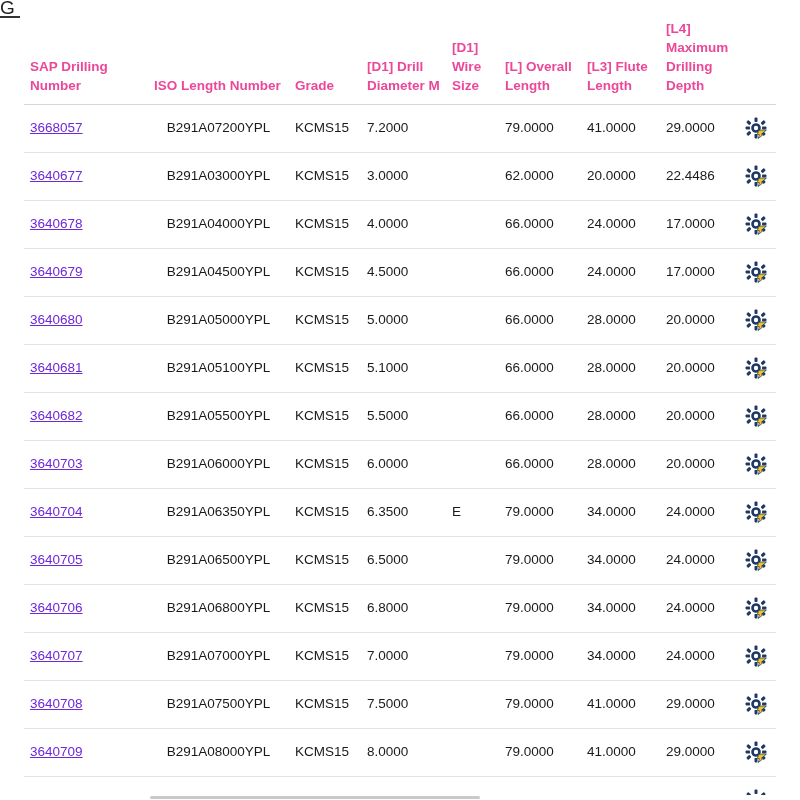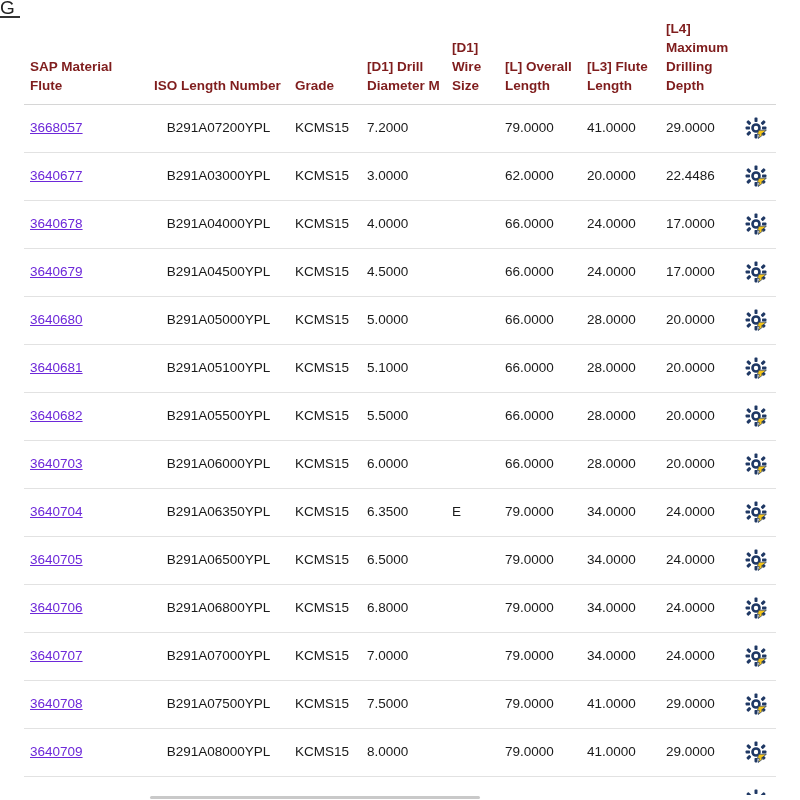--- a/index.html
+++ b/index.html
@@ -49,21 +49,21 @@
     border-collapse: collapse;
     width: 752px;
     table-layout: fixed;
   }
 
   table.grid thead th {
     vertical-align: bottom;
     text-align: left;
     font-size: 13.5px;
     font-weight: bold;
-    color: #7f1d1d;
+    color: #ec4899;
     padding: 0 6px 9px 6px;
     line-height: 19px;
     border-bottom: 1px solid #d6d6d6;
     height: 104px;
     box-sizing: border-box;
   }
 
   table.grid tbody td {
     font-size: 13.5px;
     color: #1a1a1a;
@@ -145,21 +145,21 @@
 
   <div class="left-artifact">
     <span class="g1">G</span>
     <span class="g2"></span>
   </div>
 
   <div class="table-wrap">
     <table class="grid">
       <thead>
         <tr>
-          <th class="c-sap">SAP Material Flute</th>
+          <th class="c-sap">SAP Drilling Number</th>
           <th class="c-iso">ISO Length Number</th>
           <th class="c-grade">Grade</th>
           <th class="c-dia">[D1] Drill Diameter M</th>
           <th class="c-wire">[D1] Wire Size</th>
           <th class="c-len">[L] Overall Length</th>
           <th class="c-flute">[L3] Flute Length</th>
           <th class="c-depth">[L4] Maximum Drilling Depth</th>
           <th class="c-act"></th>
         </tr>
       </thead>

